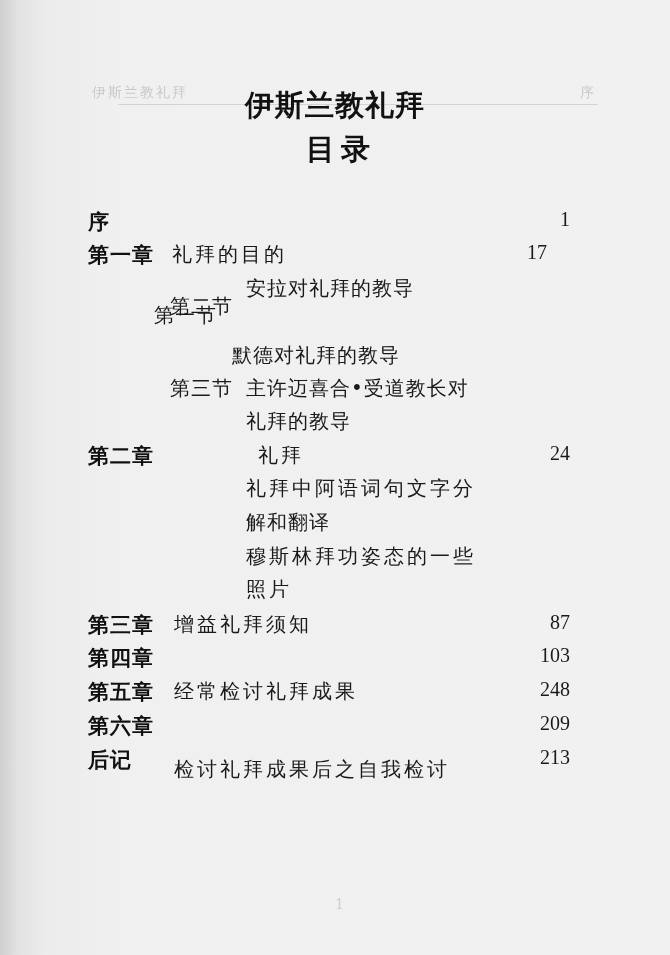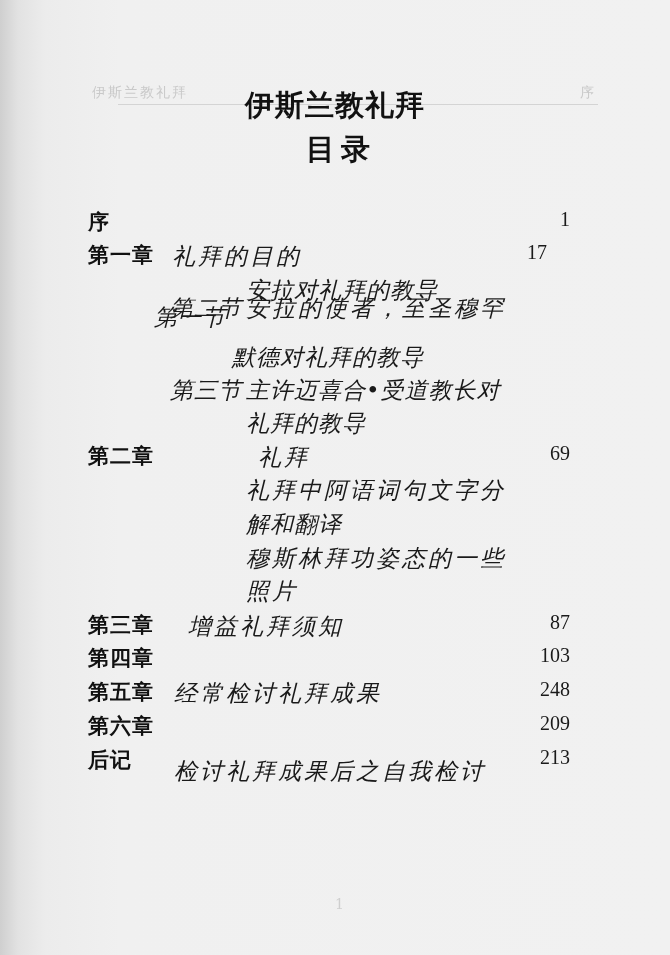--- a/index.html
+++ b/index.html
@@ -15,21 +15,21 @@
     .ghost-rule { position: absolute; left: 118px; top: 104px; width: 480px; height: 1px; background: #d4d4d4; }
     .ghost-footer { left: 335px; top: 896px; font-size: 14px; color: #cfcfcf; }
 
     .title { position: absolute; left: 0; width: 670px; text-align: center; font-family: "DejaVu Sans", sans-serif; font-weight: bold; color: #111; }
     .title-main { top: 86px; font-size: 29px; letter-spacing: 1px; }
     .title-sub { top: 130px; font-size: 29px; letter-spacing: 6px; padding-left: 6px; }
 
     .toc { position: absolute; left: 0; top: 0; width: 670px; }
     .row { position: absolute; height: 32px; }
     .ch { position: absolute; left: 88px; font-family: "DejaVu Sans", sans-serif; font-weight: bold; font-size: 21px; letter-spacing: 1px; color: #111; }
-    .t { position: absolute; font-size: 23px; letter-spacing: 3px; color: #1a1a1a; white-space: nowrap; font-style: italic; }
+    .t { position: absolute; font-size: 20px; letter-spacing: 3px; color: #1a1a1a; white-space: nowrap; }
     .pg { position: absolute; right: 100px; font-family: "Liberation Serif", serif; font-size: 20px; color: #1a1a1a; text-align: right; }
   </style>
 </head>
 <body>
 
 <div class="ghost ghost-header-left">伊斯兰教礼拜</div>
 <div class="ghost ghost-header-right">序</div>
 <div class="ghost-rule"></div>
 <div class="ghost ghost-footer">1</div>
 
@@ -49,57 +49,56 @@
     <span class="pg">17</span>
   </div>
 
   <div class="row" style="top:275px;left:0;width:670px;">
     <span class="t" style="left:154px;letter-spacing:1px;margin-top:27px;">第一节</span>
     <span class="t" style="left:246px;letter-spacing:1px;">安拉对礼拜的教导</span>
   </div>
 
   <div class="row" style="top:293px;left:0;width:540px;">
     <span class="t" style="left:170px;letter-spacing:1px;">第二节</span>
-    <span class="t" style="left:246px;">安拉的使者，至圣穆罕</span>
   </div>
   <div class="row" style="top:342px;left:0;width:670px;">
     <span class="t" style="left:232px;letter-spacing:1px;">默德对礼拜的教导</span>
   </div>
 
   <div class="row" style="top:375px;left:0;width:670px;">
     <span class="t" style="left:170px;letter-spacing:1px;">第三节</span>
     <span class="t" style="left:246px;letter-spacing:1px;">主许迈喜合•受道教长对</span>
   </div>
   <div class="row" style="top:408px;left:0;width:612px;">
     <span class="t" style="left:246px;letter-spacing:1px;">礼拜的教导</span>
   </div>
 
   <div class="row" style="top:442px;left:0;width:670px;">
     <span class="ch">第二章</span>
     <span class="t" style="left:246px;margin-left:12px;">礼拜</span>
-    <span class="pg">69</span>
+    <span class="pg">24</span>
   </div>
 
   <div class="row" style="top:475px;left:0;width:670px;">
     <span class="t" style="left:246px;">礼拜中阿语词句文字分</span>
   </div>
   <div class="row" style="top:509px;left:0;width:670px;">
     <span class="t" style="left:246px;letter-spacing:1px;">解和翻译</span>
   </div>
 
   <div class="row" style="top:543px;left:0;width:553px;">
     <span class="t" style="left:246px;">穆斯林拜功姿态的一些</span>
   </div>
   <div class="row" style="top:576px;left:0;width:670px;">
     <span class="t" style="left:246px;">照片</span>
   </div>
 
   <div class="row" style="top:611px;left:0;width:670px;">
     <span class="ch">第三章</span>
-    <span class="t" style="left:174px;margin-left:14px;">增益礼拜须知</span>
+    <span class="t" style="left:174px;">增益礼拜须知</span>
     <span class="pg">87</span>
   </div>
 
   <div class="row" style="top:644px;left:0;width:670px;">
     <span class="ch">第四章</span>
     <span class="pg">103</span>
   </div>
 
   <div class="row" style="top:678px;left:0;width:670px;">
     <span class="ch">第五章</span>

